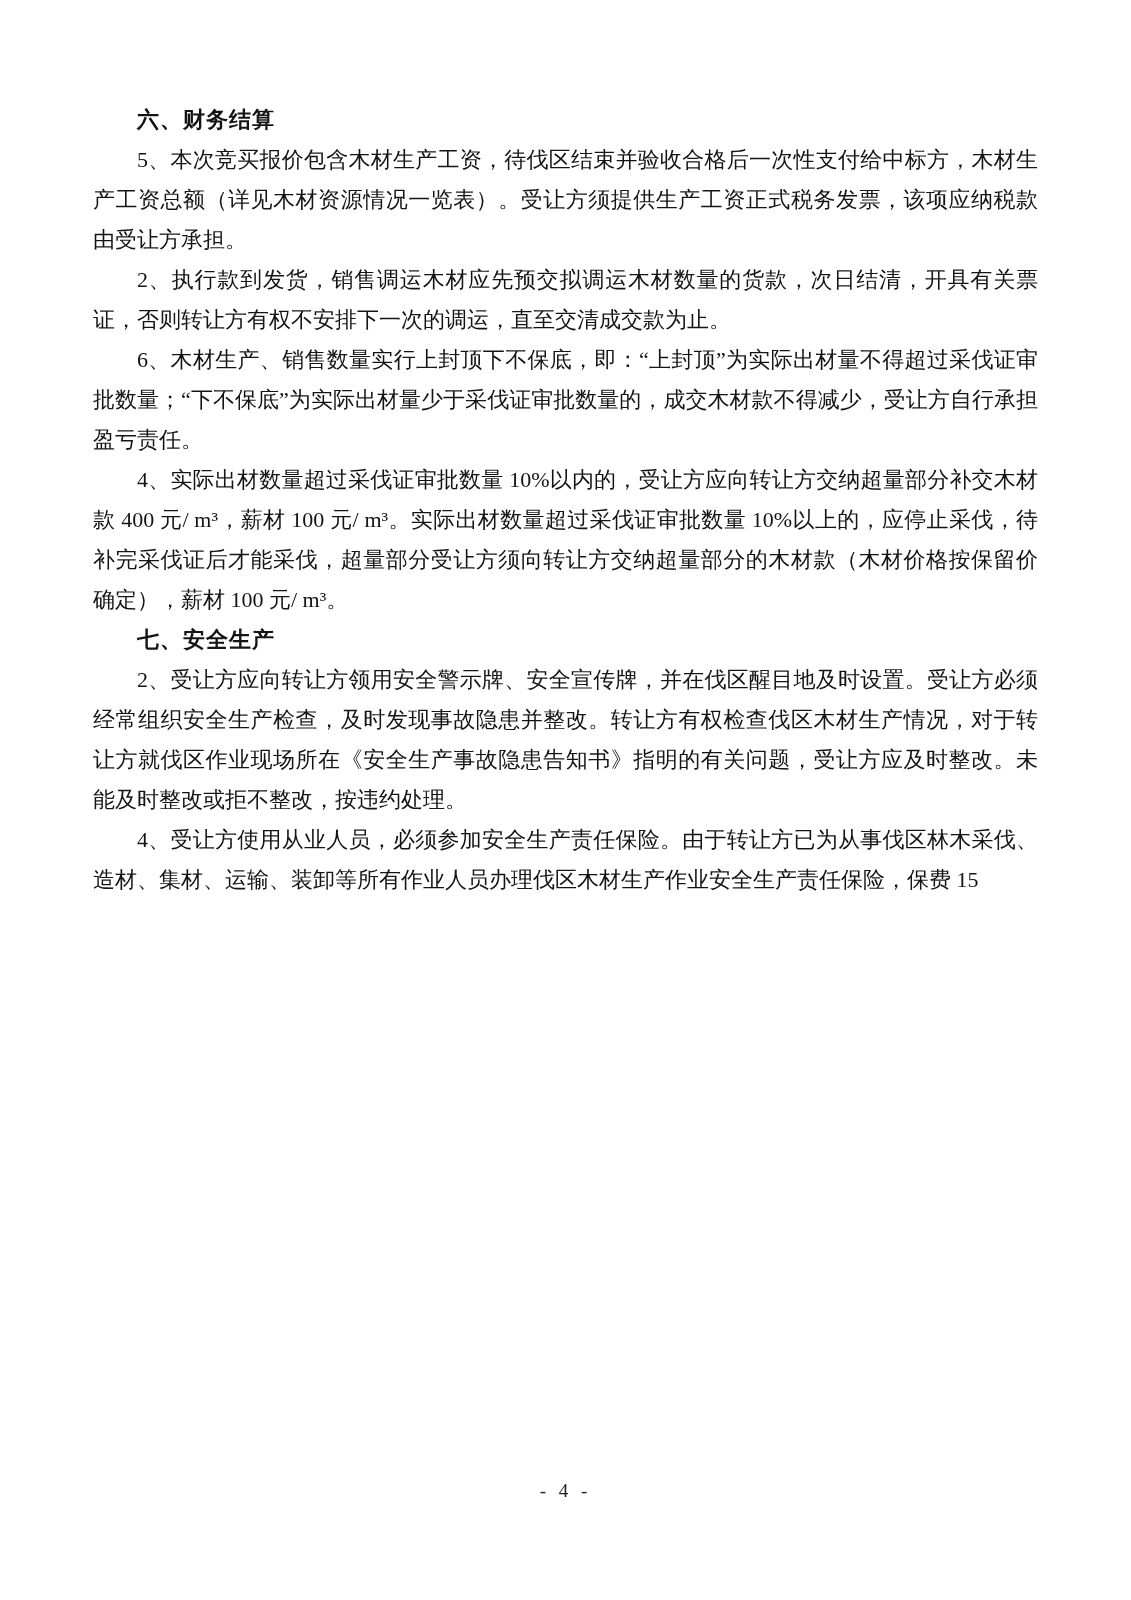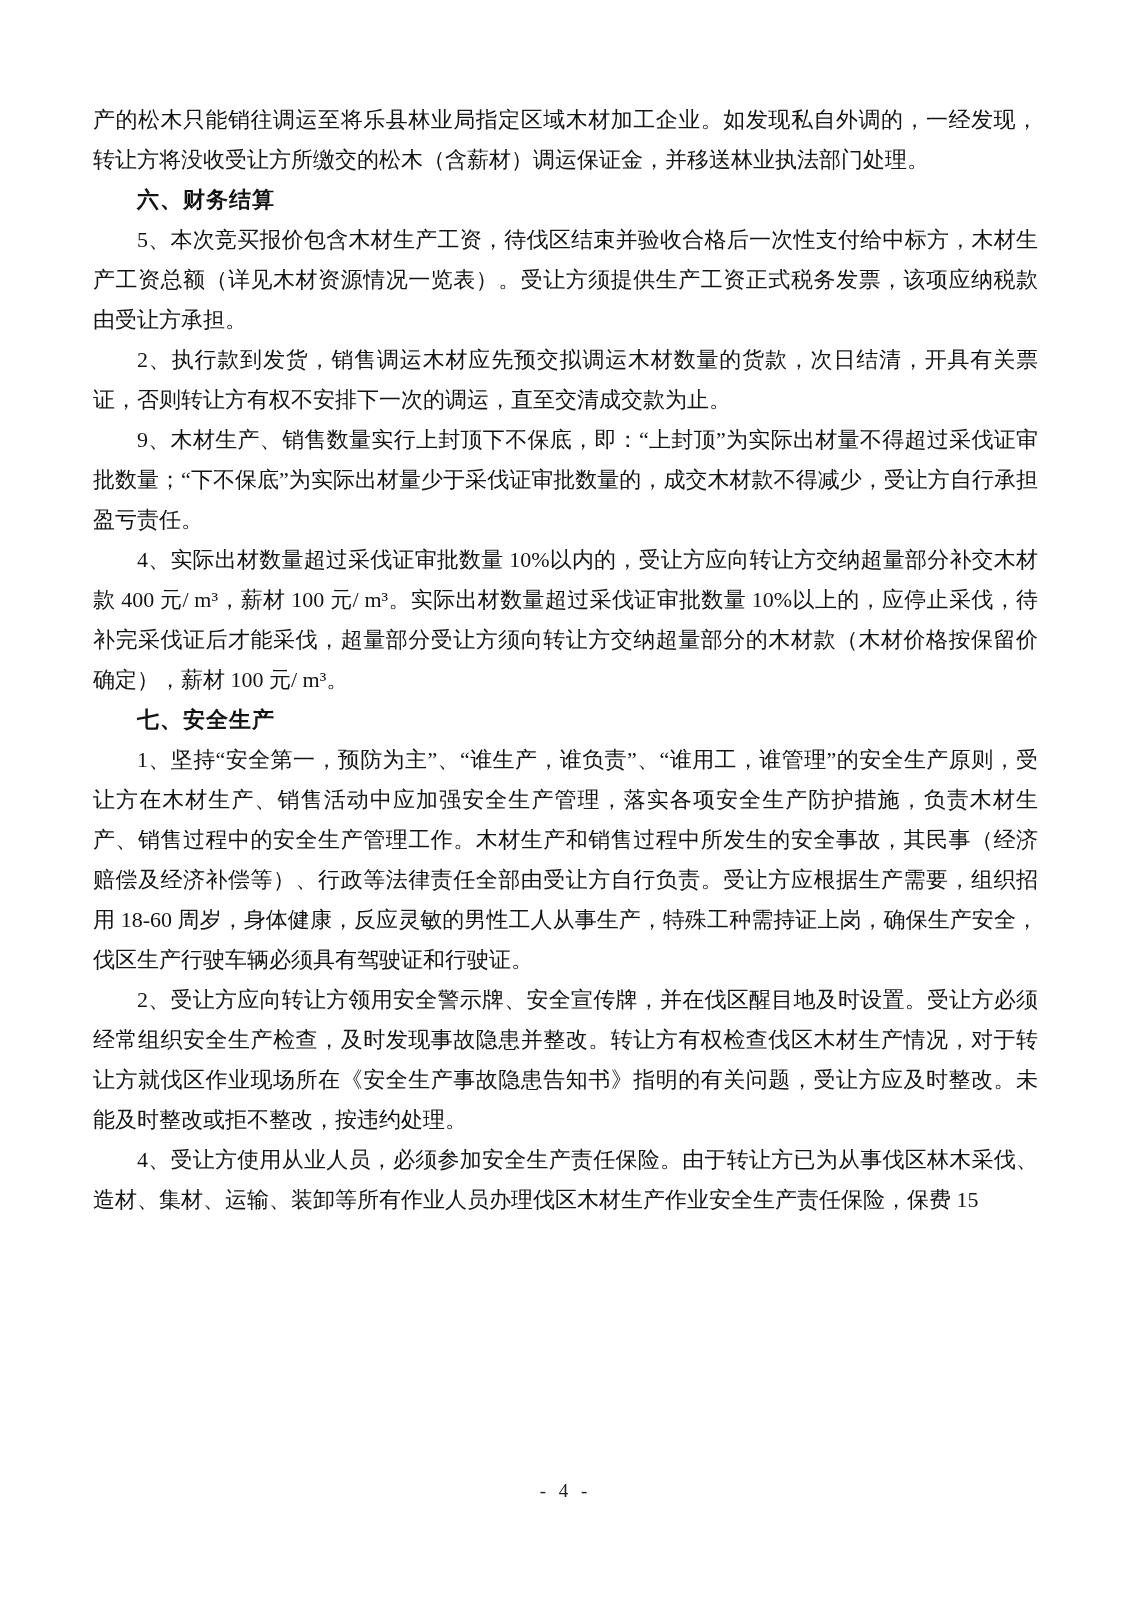--- a/index.html
+++ b/index.html
@@ -51,25 +51,23 @@
     line-height: 26px;
     color: #222;
     letter-spacing: 4px;
   }
 </style>
 </head>
 <body>
 
 <div class="page">
   <div class="content" id="doc-body">
-      <p class="block continuation">产的松木只能销往调运至将乐县林业局指定区域木材加工企业。如发现私自外调的，一经发现，转让方将没收受让方所缴交的松木（含薪材）调运保证金，并移送林业执法部门处理。</p>
       <p class="block heading">六、财务结算</p>
       <p class="block paragraph">5、本次竞买报价包含木材生产工资，待伐区结束并验收合格后一次性支付给中标方，木材生产工资总额（详见木材资源情况一览表）。受让方须提供生产工资正式税务发票，该项应纳税款由受让方承担。</p>
       <p class="block paragraph">2、执行款到发货，销售调运木材应先预交拟调运木材数量的货款，次日结清，开具有关票证，否则转让方有权不安排下一次的调运，直至交清成交款为止。</p>
-      <p class="block paragraph">9、木材生产、销售数量实行上封顶下不保底，即：“上封顶”为实际出材量不得超过采伐证审批数量；“下不保底”为实际出材量少于采伐证审批数量的，成交木材款不得减少，受让方自行承担盈亏责任。</p>
+      <p class="block paragraph">6、木材生产、销售数量实行上封顶下不保底，即：“上封顶”为实际出材量不得超过采伐证审批数量；“下不保底”为实际出材量少于采伐证审批数量的，成交木材款不得减少，受让方自行承担盈亏责任。</p>
       <p class="block paragraph">4、实际出材数量超过采伐证审批数量 10%以内的，受让方应向转让方交纳超量部分补交木材款 400 元/ m³，薪材 100 元/ m³。实际出材数量超过采伐证审批数量 10%以上的，应停止采伐，待补完采伐证后才能采伐，超量部分受让方须向转让方交纳超量部分的木材款（木材价格按保留价确定），薪材 100 元/ m³。</p>
       <p class="block heading">七、安全生产</p>
-      <p class="block paragraph">1、坚持“安全第一，预防为主”、“谁生产，谁负责”、“谁用工，谁管理”的安全生产原则，受让方在木材生产、销售活动中应加强安全生产管理，落实各项安全生产防护措施，负责木材生产、销售过程中的安全生产管理工作。木材生产和销售过程中所发生的安全事故，其民事（经济赔偿及经济补偿等）、行政等法律责任全部由受让方自行负责。受让方应根据生产需要，组织招用 18-60 周岁，身体健康，反应灵敏的男性工人从事生产，特殊工种需持证上岗，确保生产安全，伐区生产行驶车辆必须具有驾驶证和行驶证。</p>
       <p class="block paragraph">2、受让方应向转让方领用安全警示牌、安全宣传牌，并在伐区醒目地及时设置。受让方必须经常组织安全生产检查，及时发现事故隐患并整改。转让方有权检查伐区木材生产情况，对于转让方就伐区作业现场所在《安全生产事故隐患告知书》指明的有关问题，受让方应及时整改。未能及时整改或拒不整改，按违约处理。</p>
       <p class="block paragraph">4、受让方使用从业人员，必须参加安全生产责任保险。由于转让方已为从事伐区林木采伐、造材、集材、运输、装卸等所有作业人员办理伐区木材生产作业安全生产责任保险，保费 15</p>
     </div>
   <div class="footer">- 4 -</div>
 </div>
 
 </body></html>

